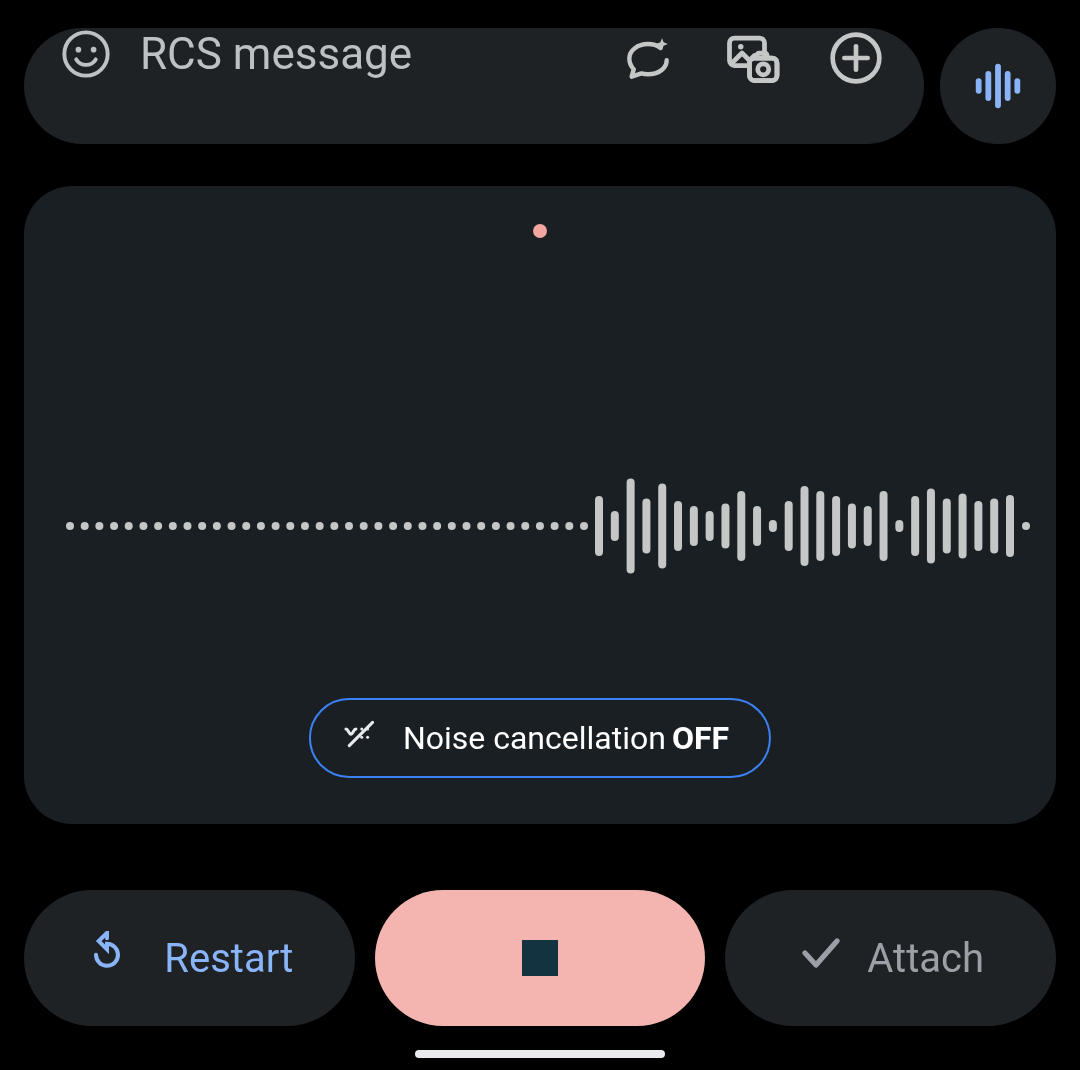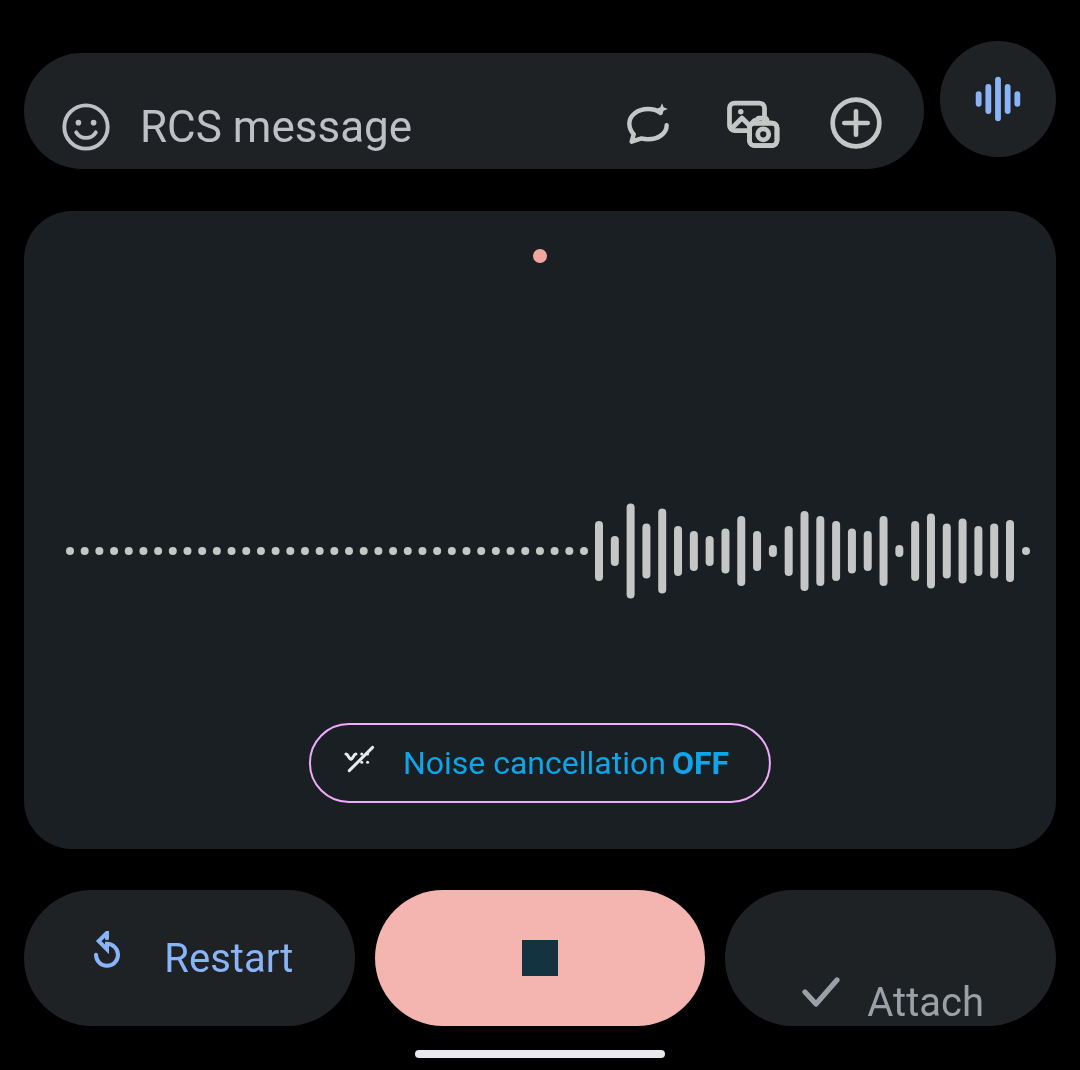--- a/index.html
+++ b/index.html
@@ -23,24 +23,23 @@
     display: flex;
     align-items: center;
     gap: 16px;
   }
   .compose-pill {
     flex: 1;
     height: 116px;
     background: #1f2225;
     border-radius: 58px;
     display: flex;
-    align-items: flex-end;
+    align-items: flex-start;
     padding: 0 18px 16px 36px;
     gap: 28px;
-    margin-top: 25px;
   }
   .compose-pill .placeholder {
     flex: 1;
     font-size: 44px;
     color: #bdc1c6;
   }
   .icon-btn {
     display: flex;
     align-items: center;
     justify-content: center;
@@ -103,27 +102,27 @@
     display: block;
   }
 
   .nc-pill {
     position: absolute;
     bottom: 46px;
     left: 50%;
     transform: translateX(-50%);
     height: 80px;
     padding: 0 40px 0 30px;
-    border: 2px solid #f0abfc;
+    border: 2px solid #3b82f6;
     border-radius: 40px;
     display: flex;
     align-items: center;
     gap: 22px;
     font-size: 32px;
-    color: #0ea5e9;
+    color: #ffffff;
     white-space: nowrap;
   }
   .nc-pill b { font-weight: 700; margin-left: 6px;}
 
   
   .controls {
     position: absolute;
     bottom: 44px;
     left: 24px;
     right: 24px;
@@ -138,21 +137,21 @@
     display: flex;
     align-items: center;
     justify-content: center;
     gap: 22px;
     font-size: 40px;
   }
   .ctrl.restart { color: #8ab4f8; gap: 35px; }
   .ctrl.stop {
     background: #f4b5b0;
   }
-  .ctrl.attach { color: #9aa0a6; align-items: flex-end; }
+  .ctrl.attach { color: #9aa0a6; }
   .stop-square {
     width: 36px;
     height: 36px;
     background: #143340;
   }
 
   
   .home-bar {
     position: absolute;
     bottom: 12px;

